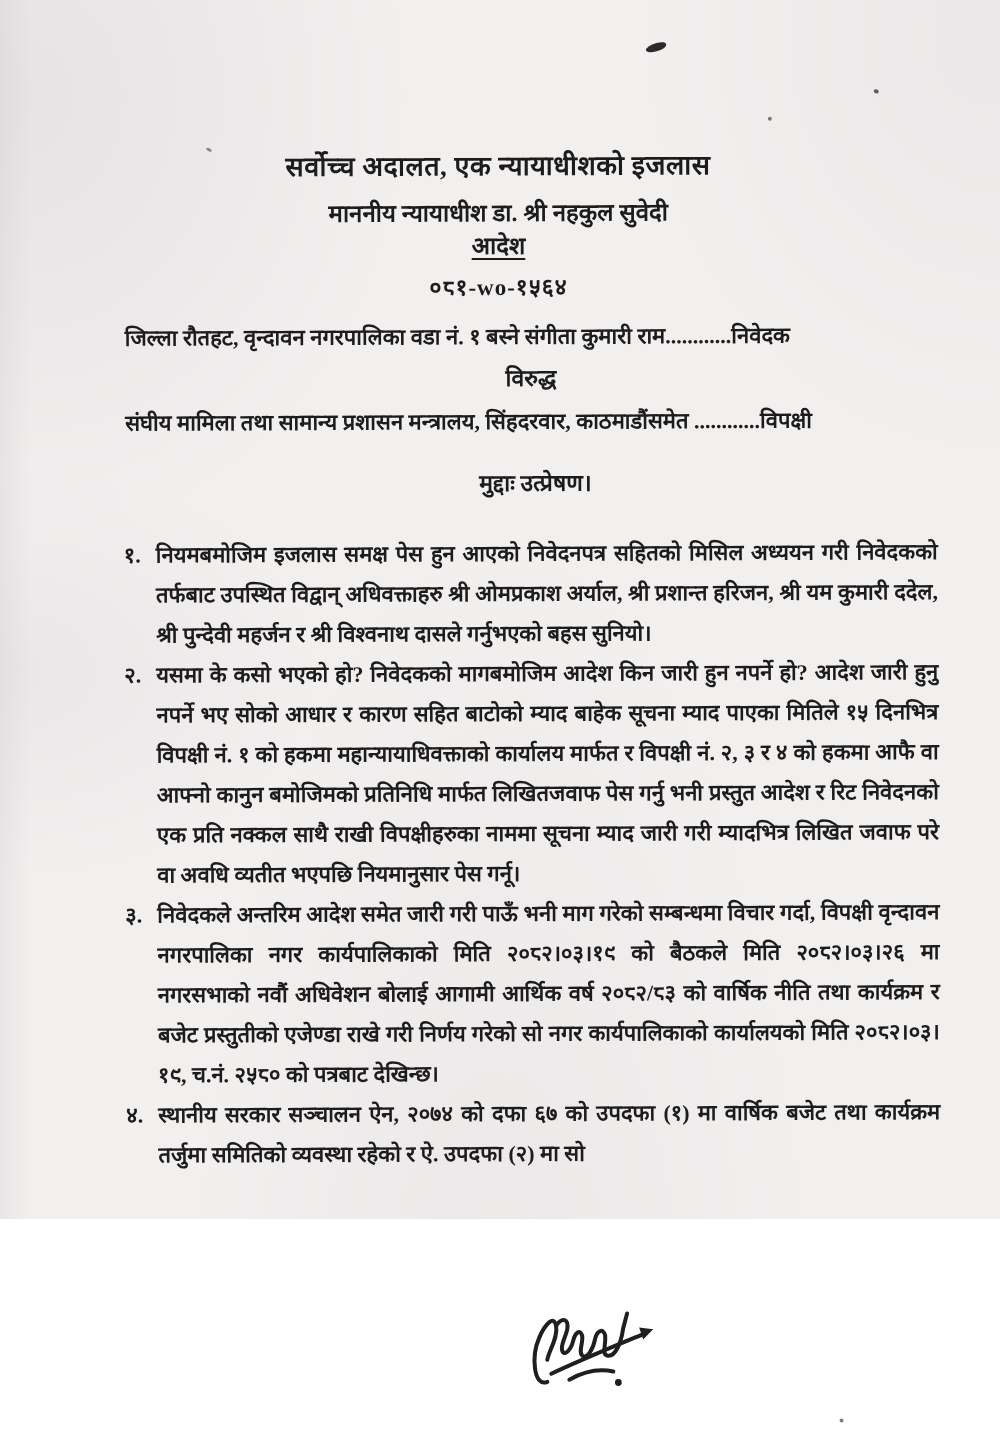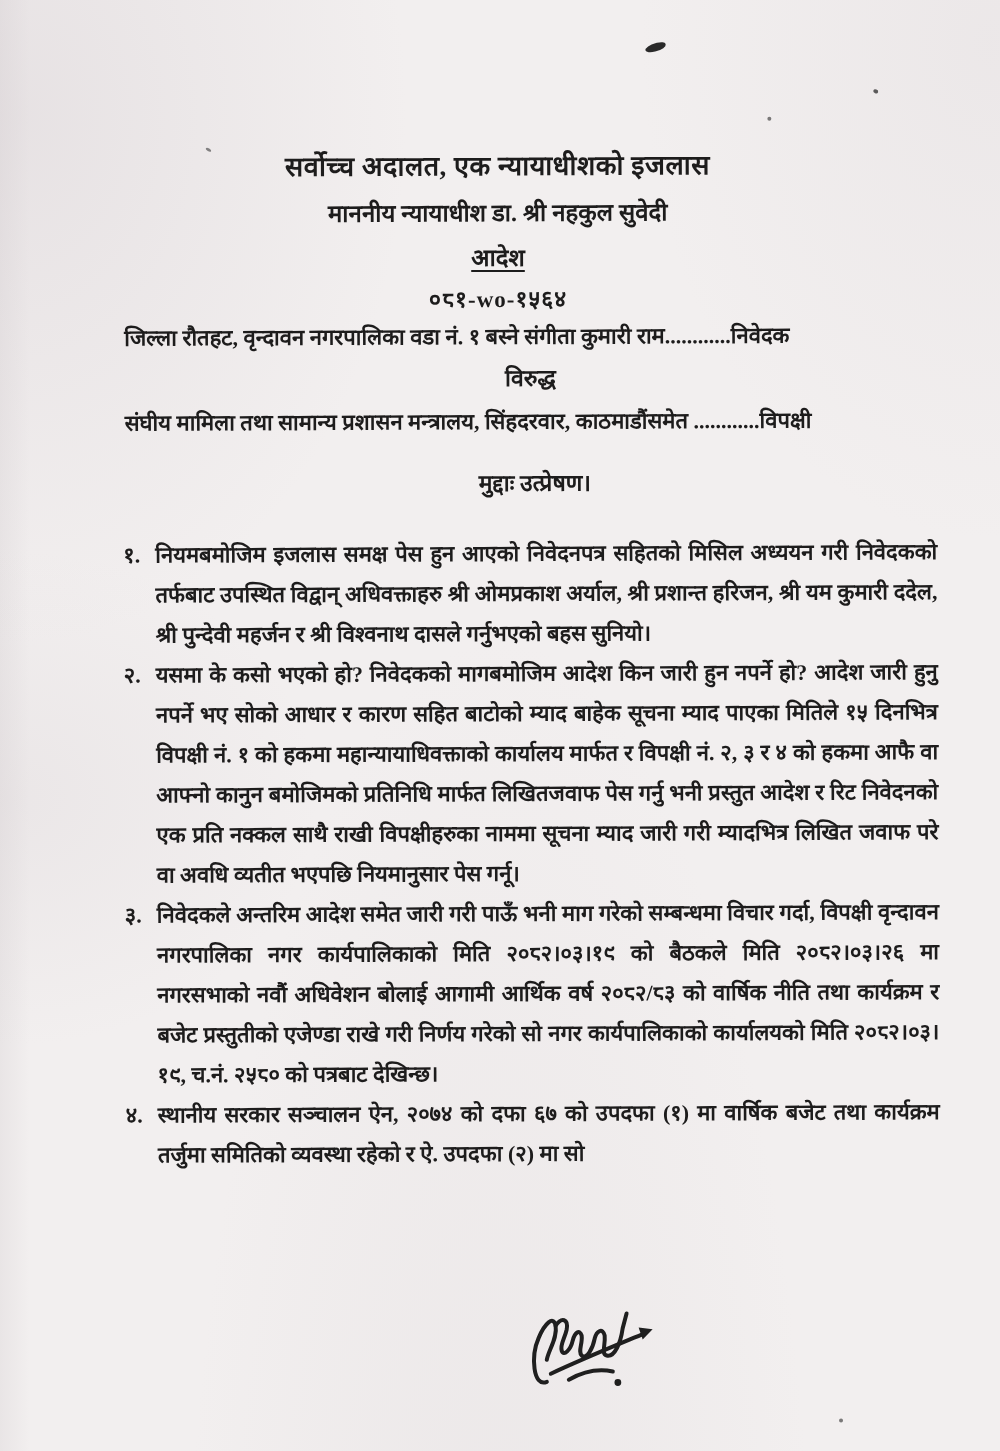--- a/index.html
+++ b/index.html
@@ -1,36 +1,36 @@
 <!DOCTYPE html>
 <html lang="ne"><head>
 <meta charset="utf-8">
 <style>
   html,body{margin:0;padding:0;}
   body{
     width:1000px;height:1451px;overflow:hidden;
     font-family:"Liberation Serif","DejaVu Serif",serif;
   }
   .page{
-    position:relative;width:1000px;height:1451px;
+    position:relative;width:1000px;height:1219px;
     background:
       radial-gradient(ellipse at 2% 8%, rgba(205,196,201,.30), transparent 28%),
       radial-gradient(ellipse at 1% 55%, rgba(208,200,204,.22), transparent 22%),
       radial-gradient(ellipse at 99% 3%, rgba(210,202,206,.20), transparent 25%),
       radial-gradient(ellipse at 50% 120%, rgba(214,207,210,.25), transparent 45%),
       linear-gradient(90deg, rgba(190,183,187,.18), transparent 3%),
       #f2efef;
     color:#1d1c1c;
   }
   .tilt{position:absolute;inset:0;transform:rotate(-0.25deg);}
   .header{position:absolute;top:146px;left:0;right:0;text-align:center;}
   .court-line{font-size:27px;font-weight:700;letter-spacing:.5px;}
   .judge-line{font-size:24px;font-weight:700;margin-top:12px;}
   .order-title{
-    display:inline-block;font-size:24px;font-weight:700;margin-top:12px;
+    display:inline-block;font-size:24px;font-weight:700;
     text-decoration:underline;text-underline-offset:4px;text-decoration-thickness:2px;
   }
   .case-number{font-size:23px;font-weight:600;margin-top:9px;letter-spacing:1px;}
   .parties{position:absolute;top:320px;left:126px;right:62px;}
   .party-line{font-size:22px;font-weight:600;white-space:nowrap;}
   .versus-wrap{text-align:center;margin-top:11px;}
   .versus{
     display:inline-block;font-size:23px;font-weight:700;
     text-underline-offset:4px;text-decoration-thickness:2px;
   }

